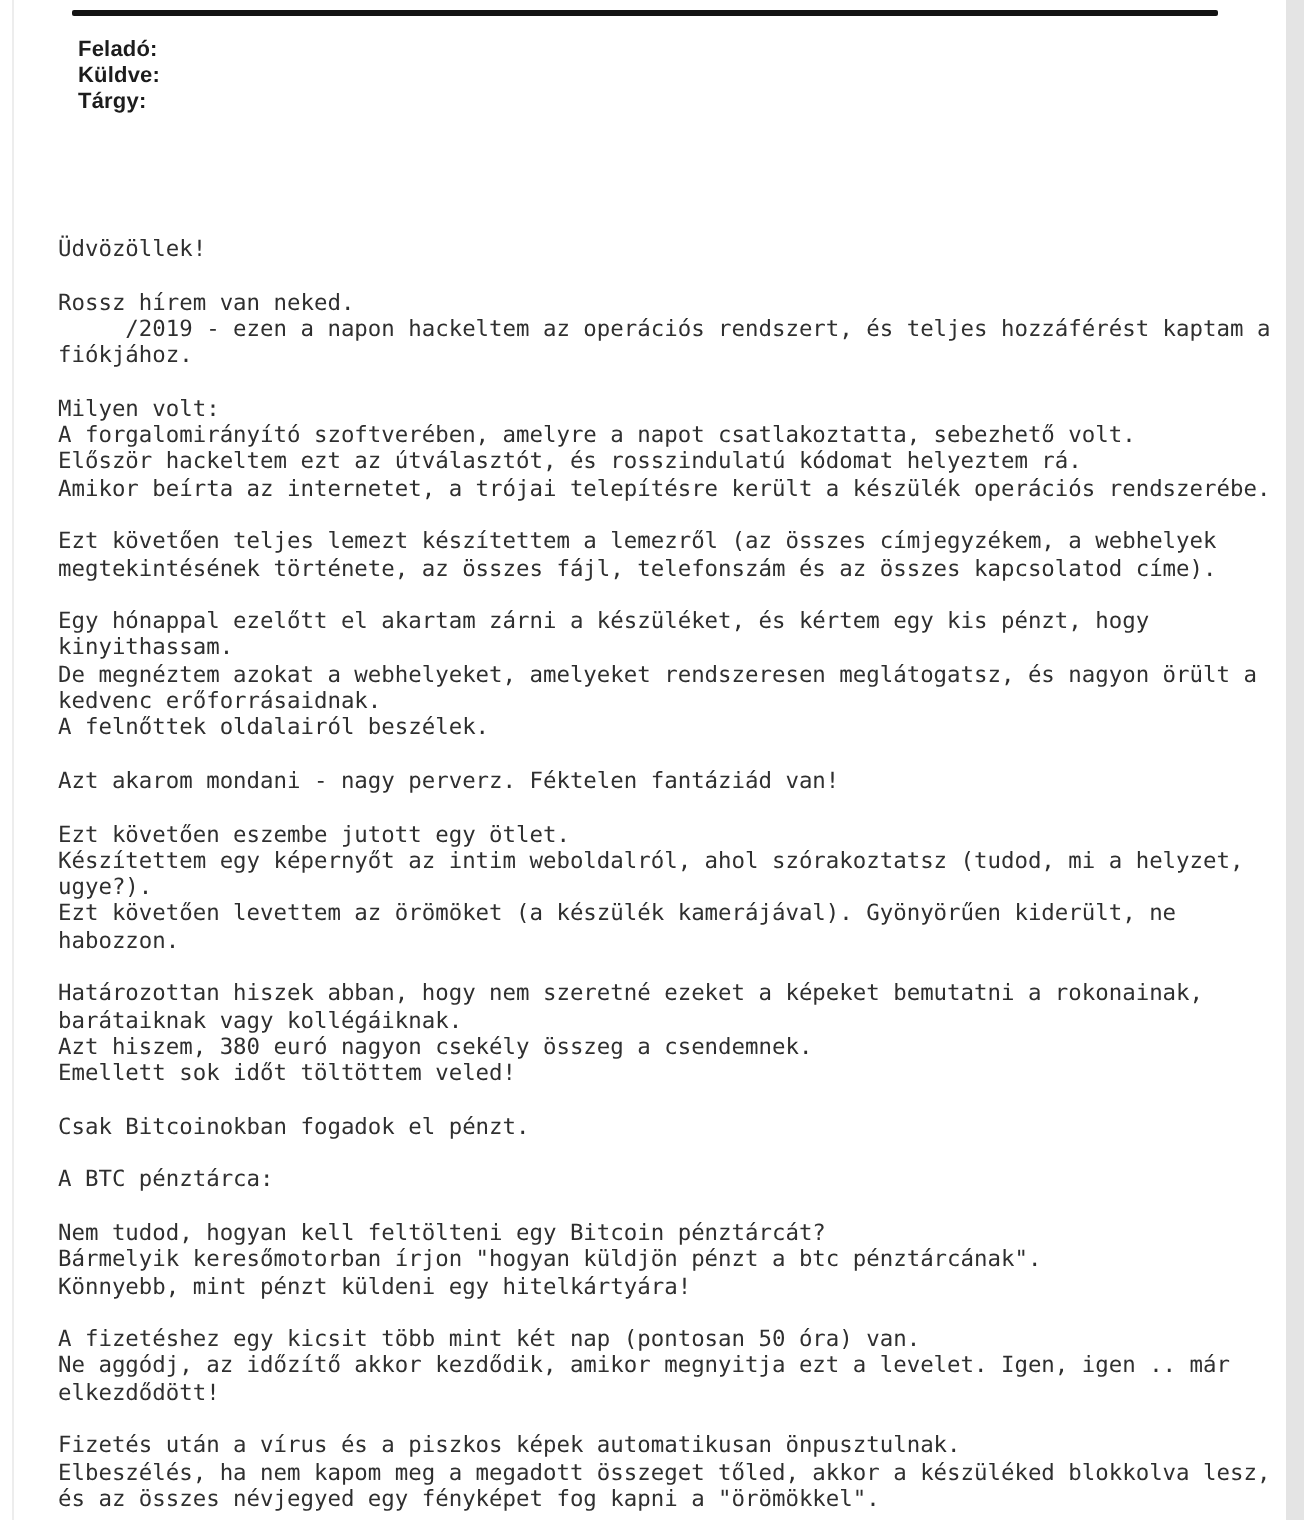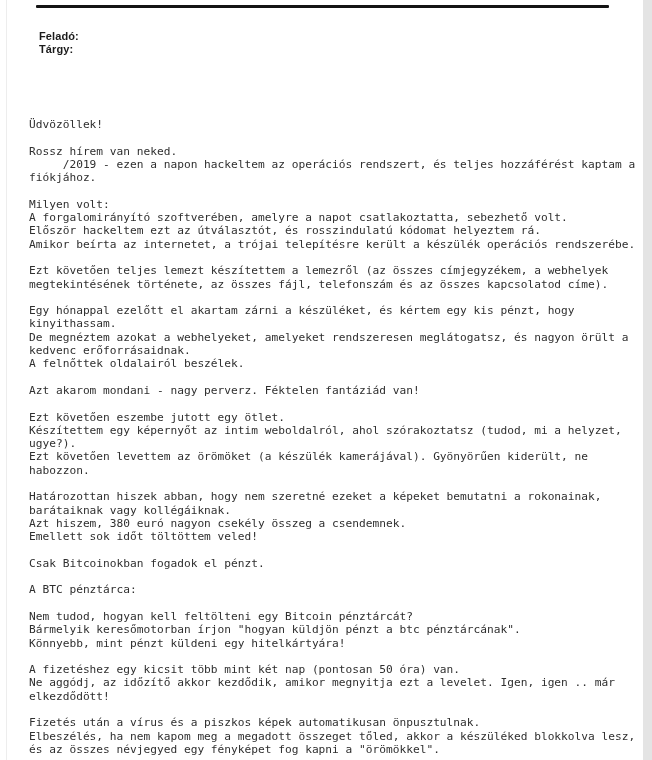--- a/index.html
+++ b/index.html
@@ -29,21 +29,21 @@
   .top-rule {
     position: absolute;
     left: 36px; top: 5px;
     width: 573px; height: 3px;
     background: #141414;
     border-radius: 1px;
   }
   
   .header-block {
     position: absolute;
-    left: 39px; top: 30px;
+    left: 39px; top: 19px;
     width: 580px;
   }
   .field-row {
     display: flex;
     height: 13px;
     line-height: 13px;
     font-size: 11px;
     color: #1c1c1c;
   }
   .field-label {
@@ -74,20 +74,24 @@
 <div class="page">
 
   <div class="edge-right"></div>
   <div class="edge-left-line"></div>
 
   <div class="top-rule"></div>
 
   <div class="header-block">
     <div class="field-row">
       <span class="field-label">Feladó:</span>
+      <span class="field-value"></span>
+    </div>
+    <div class="field-row">
+      <span class="field-label">Küldve:</span>
       <span class="field-value"></span>
     </div>
     <div class="field-row">
       <span class="field-label">Tárgy:</span>
     </div>
   </div>
 
   <div class="email-body">Üdvözöllek!
 
 Rossz hírem van neked.

